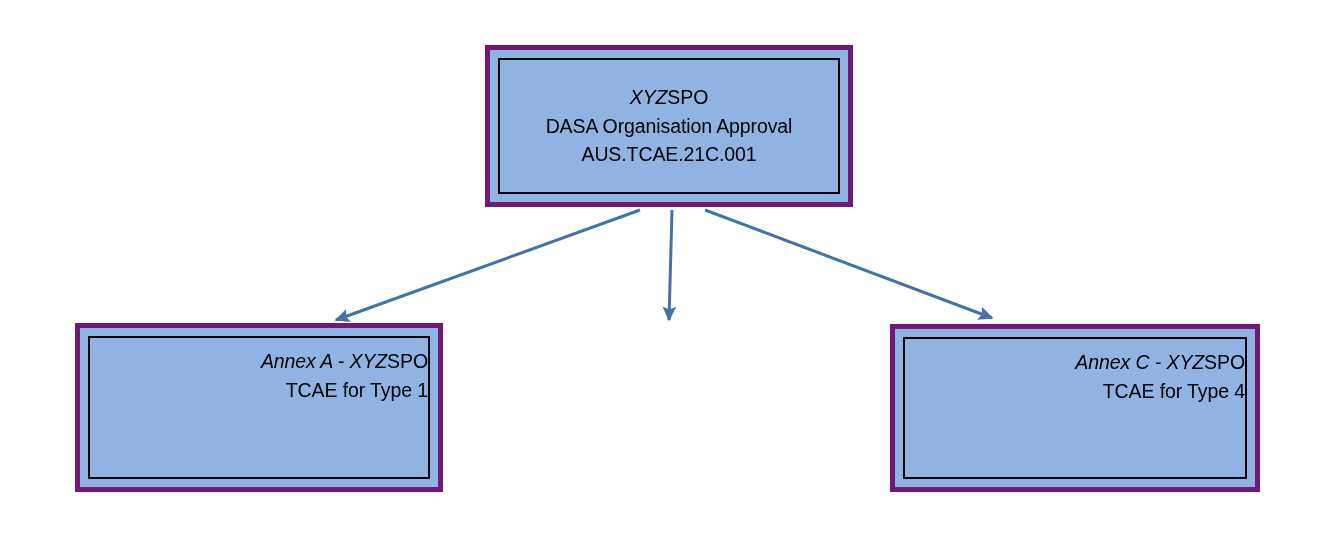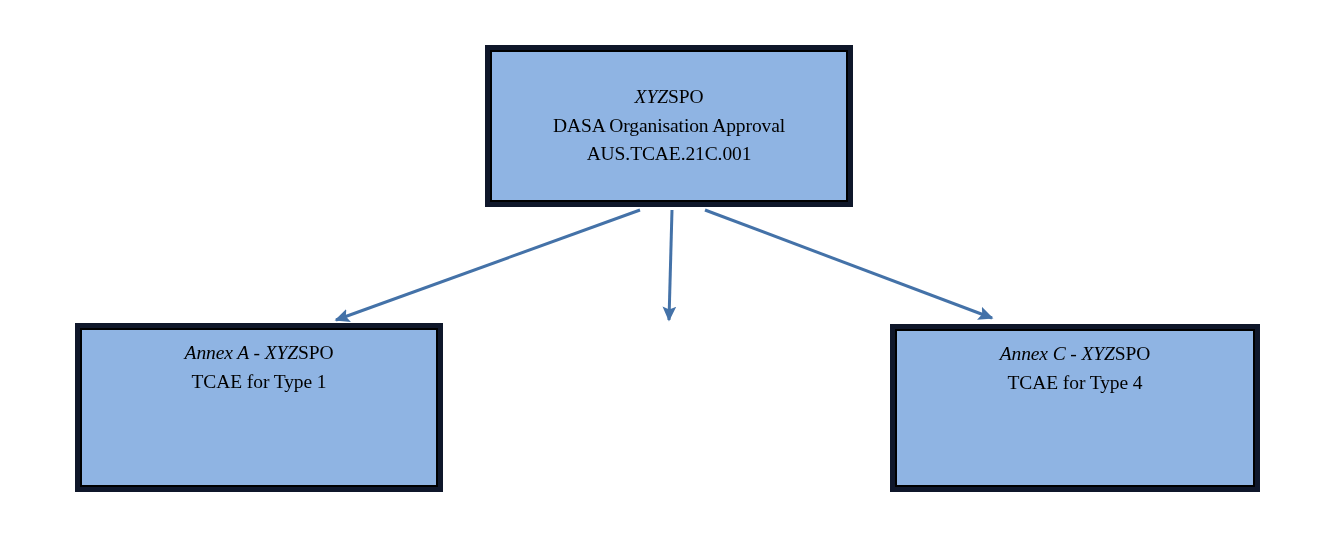--- a/index.html
+++ b/index.html
@@ -16,38 +16,37 @@
     width: 1331px;
     height: 535px;
     background: #ffffff;
     overflow: hidden;
   }
   
   .node {
     position: absolute;
     box-sizing: border-box;
     background: #8fb4e3;
-    border: 5px solid #0f172a;
-    padding: 0;
-    font-family: Liberation Serif, serif;
+    border: 5px solid #701a75;
+    padding: 8px;
   }
   .node-inner {
     box-sizing: border-box;
     width: 100%;
     height: 100%;
     border: 2px solid #000000;
     background: #8fb4e3;
     display: flex;
     flex-direction: column;
     align-items: center;
     text-align: center;
     color: #000000;
   }
   .node-inner.vcenter { justify-content: center; }
-  .node-inner.vtop { justify-content: flex-start; }
+  .node-inner.vtop { justify-content: flex-start; text-align: right; }
 
   .line {
     display: block;
     width: 100%;
     font-size: 19.5px;
     line-height: 1.47;
     white-space: nowrap;
     letter-spacing: -0.1px;
   }
   .line .it { font-style: italic; }

